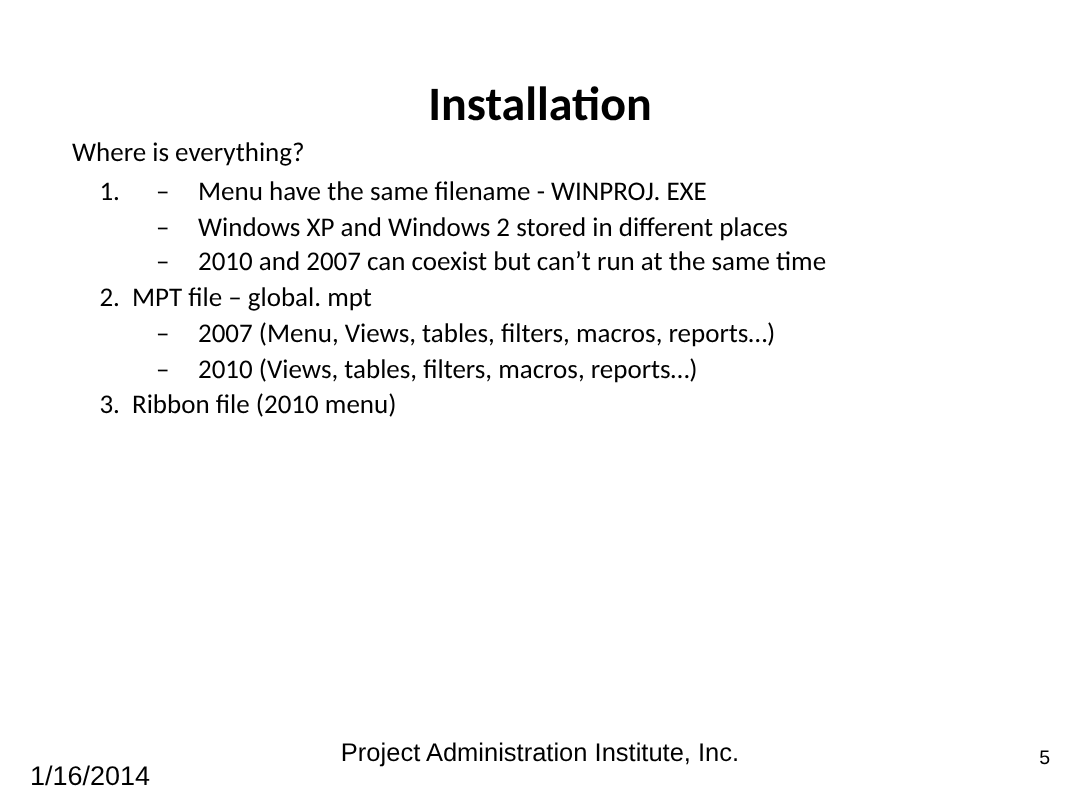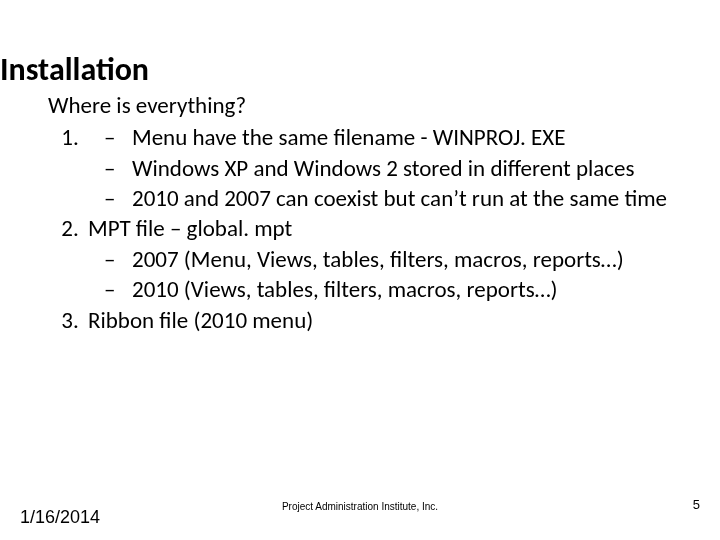--- a/index.html
+++ b/index.html
@@ -17,30 +17,31 @@
     position: relative;
     width: 720px;
     height: 540px;
     box-sizing: border-box;
   }
   .title {
     position: absolute;
     top: 52px;
     left: 0;
     width: 720px;
+    text-align: center;
     font-weight: 700;
     font-size: 32px;
     line-height: 1.1;
   }
   .body {
     position: absolute;
     top: 90px;
     left: 48px;
     right: 36px;
-    font-size: 23px;
+    font-size: 18px;
     line-height: 1.32;
   }
   .lead {
     margin: 0 0 2px 0;
   }
   ol.main {
     margin: 0;
     padding-left: 36px;
     list-style: decimal;
   }
@@ -70,21 +71,21 @@
     font-family: Liberation Sans, sans-serif;
     font-size: 18px;
   }
   .footer-center {
     position: absolute;
     left: 0;
     width: 720px;
     bottom: 28px;
     text-align: center;
     font-family: Arial, sans-serif;
-    font-size: 10px;
+    font-size: 17px;
   }
   .footer-num {
     position: absolute;
     right: 20px;
     bottom: 28px;
     font-family: Arial, sans-serif;
     font-size: 13px;
   }
 </style>
 </head>

